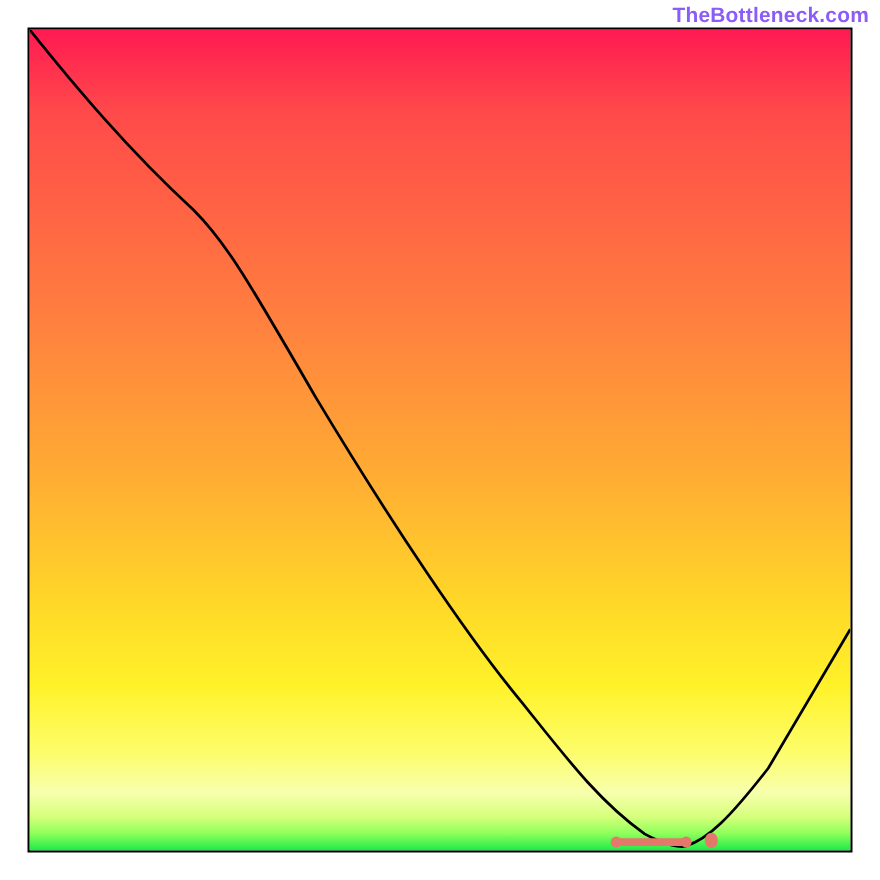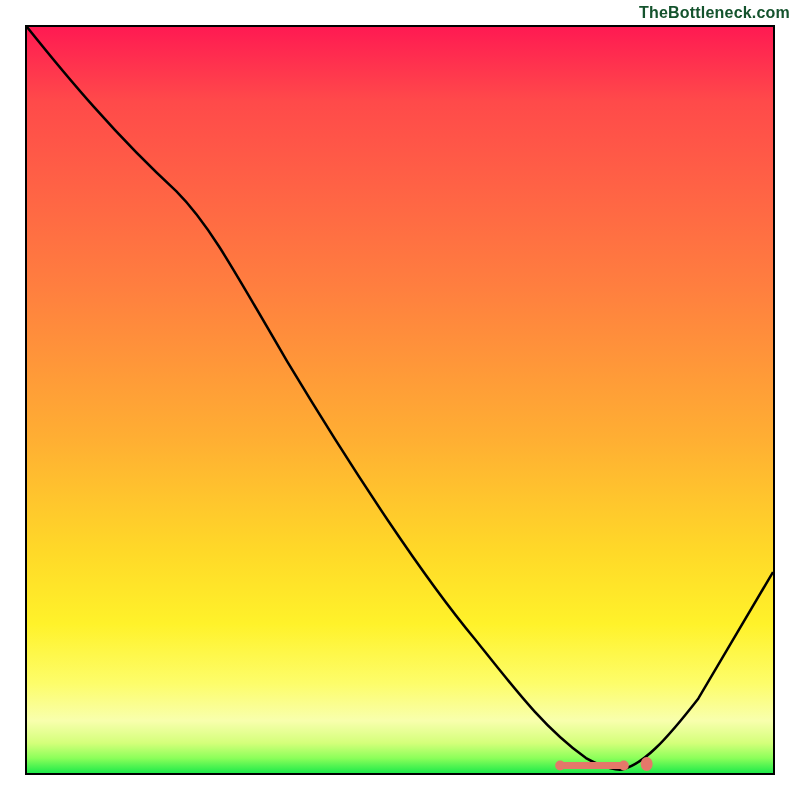--- a/index.html
+++ b/index.html
@@ -13,23 +13,23 @@
   }
   .container {
     position: relative;
     width: 800px;
     height: 800px;
   }
   .attribution {
     position: absolute;
     top: 4px;
     right: 10px;
-    font-size: 16px;
+    font-size: 19px;
     font-weight: bold;
-    color: #14532d;
+    color: #8b5cf6;
     letter-spacing: 0.2px;
   }
   .plot-area {
     position: absolute;
     left: 25px;
     top: 25px;
     width: 750px;
     height: 750px;
     box-sizing: border-box;
     border: 2.5px solid #000;

